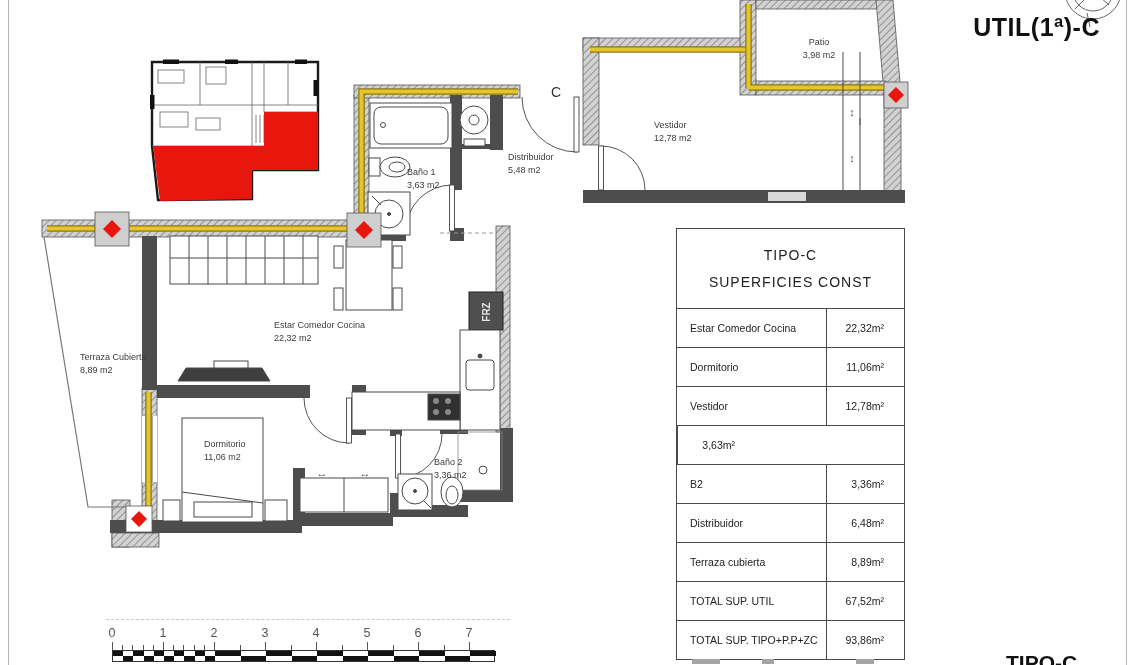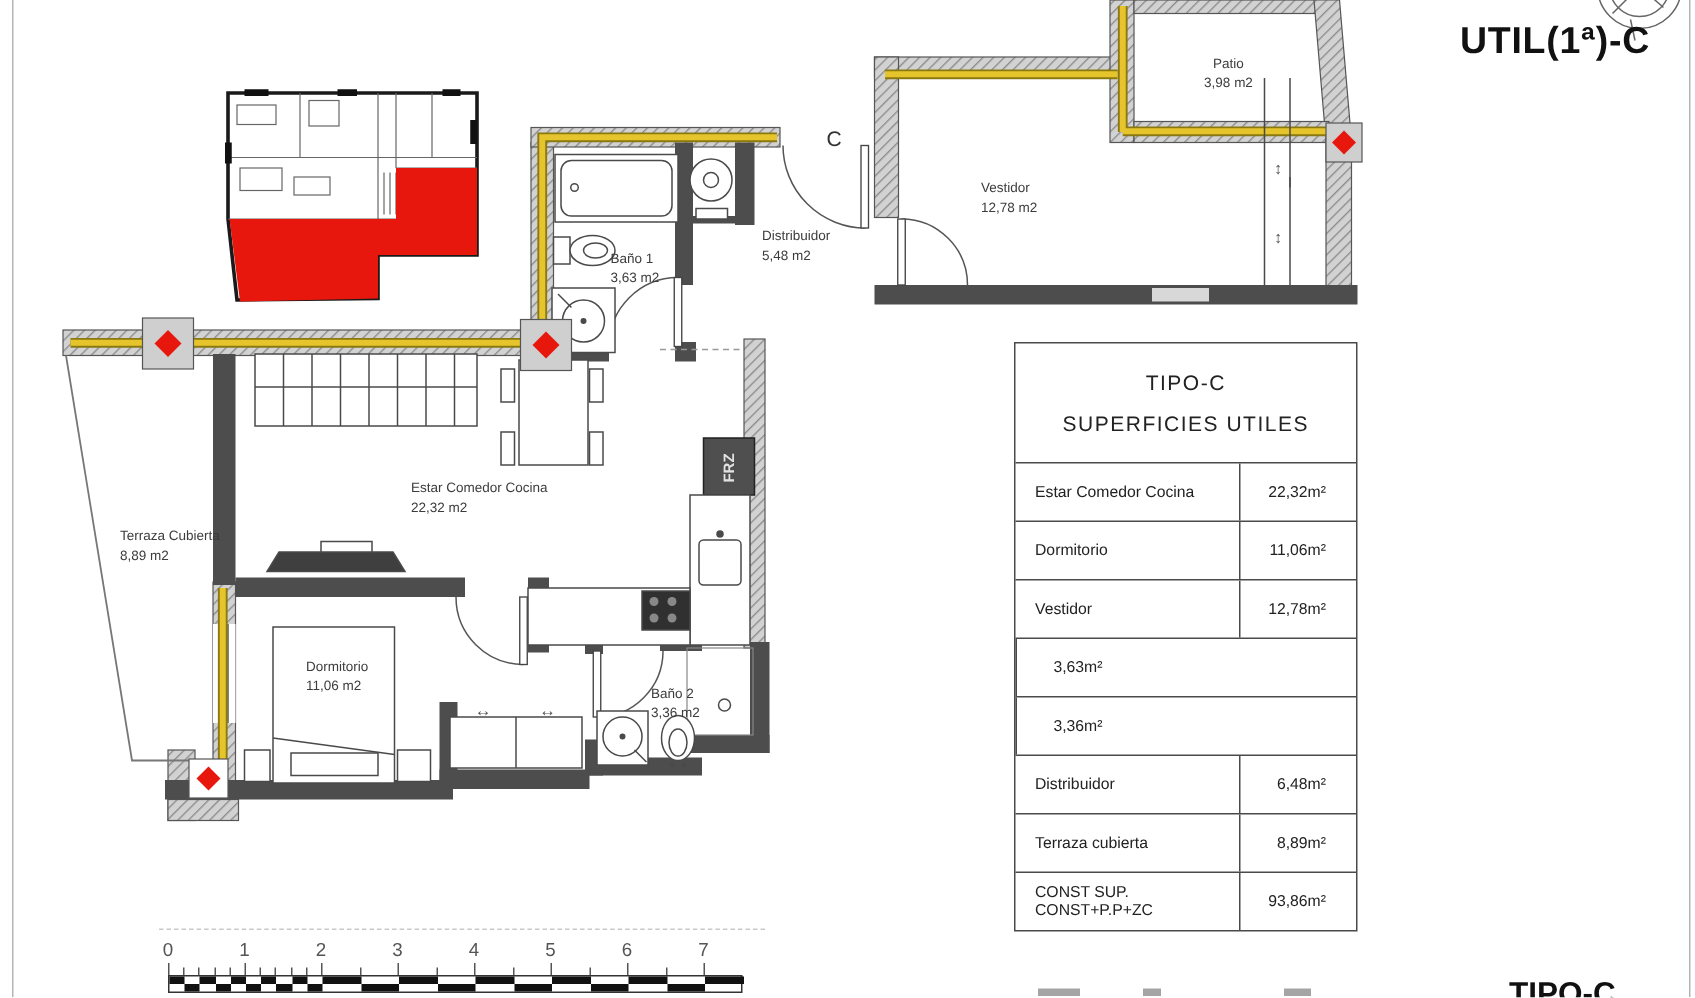--- a/index.html
+++ b/index.html
@@ -301,51 +301,56 @@
     <text x="434" y="478">3,36 m2</text>
   </g>
   <text x="551" y="97" font-size="14" fill="#333">C</text>
 </svg>
 
 <div class="sheet-title">UTIL(1ª)-C</div>
 
 <div class="areas-table">
   <div class="thead">
     <div>TIPO-C</div>
-    <div>SUPERFICIES UTILES</div>
+    <div>SUPERFICIES CONST</div>
   </div>
   <div id="tbody">
         <div class="trow">
           <div class="tlabel">Estar Comedor Cocina</div>
           <div class="tval">22,32m²</div>
         </div>
         <div class="trow">
           <div class="tlabel">Dormitorio</div>
           <div class="tval">11,06m²</div>
         </div>
         <div class="trow">
           <div class="tlabel">Vestidor</div>
           <div class="tval">12,78m²</div>
         </div>
         <div class="trow">
           <div class="tval">3,63m²</div>
         </div>
         <div class="trow">
+          <div class="tlabel">B2</div>
           <div class="tval">3,36m²</div>
         </div>
         <div class="trow">
           <div class="tlabel">Distribuidor</div>
           <div class="tval">6,48m²</div>
         </div>
         <div class="trow">
           <div class="tlabel">Terraza cubierta</div>
           <div class="tval">8,89m²</div>
         </div>
         <div class="trow">
-          <div class="tlabel">CONST SUP. CONST+P.P+ZC</div>
+          <div class="tlabel">TOTAL SUP. UTIL</div>
+          <div class="tval">67,52m²</div>
+        </div>
+        <div class="trow">
+          <div class="tlabel">TOTAL SUP. TIPO+P.P+ZC</div>
           <div class="tval">93,86m²</div>
         </div>
       </div>
 </div>
 
 <div class="scalebar">
   <div class="sb-dash"></div>
   <div id="sb-nums">
         <span class="snum" style="left: 104px;">0</span>
         <span class="snum" style="left: 155px;">1</span>

